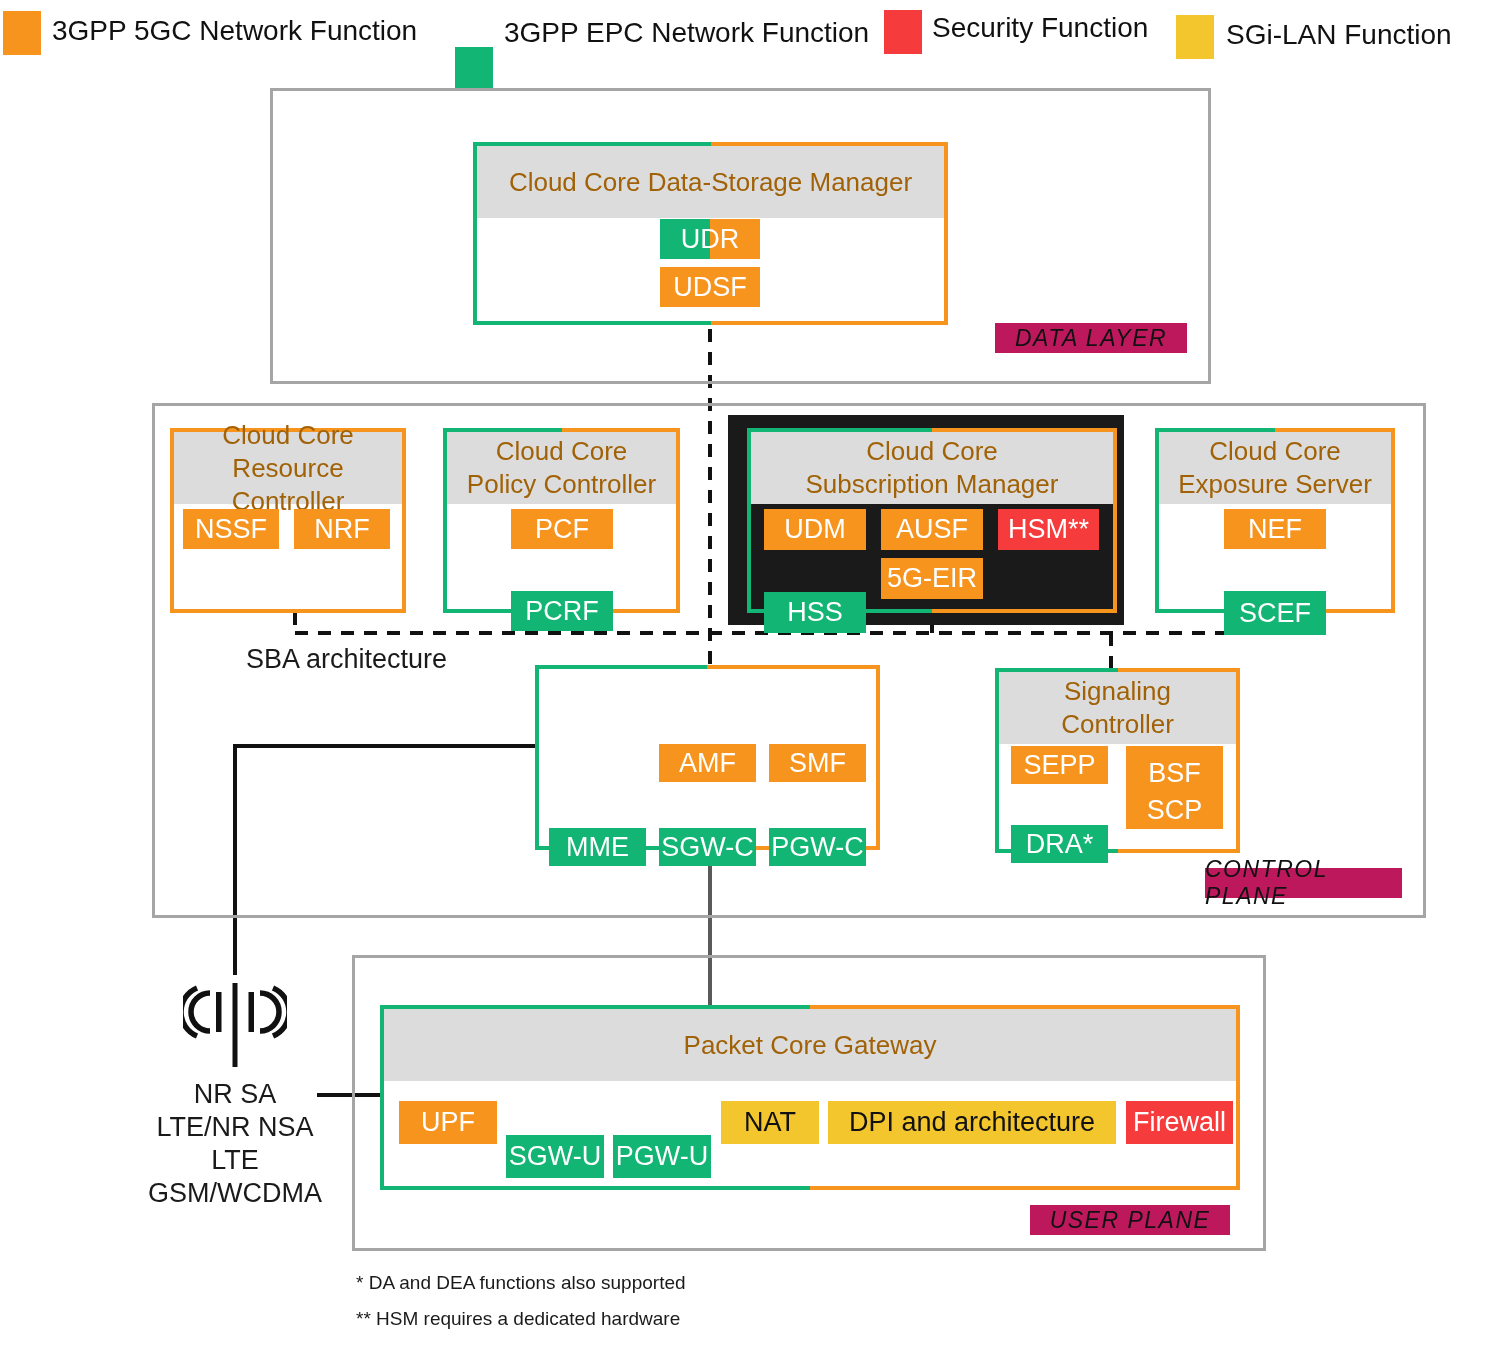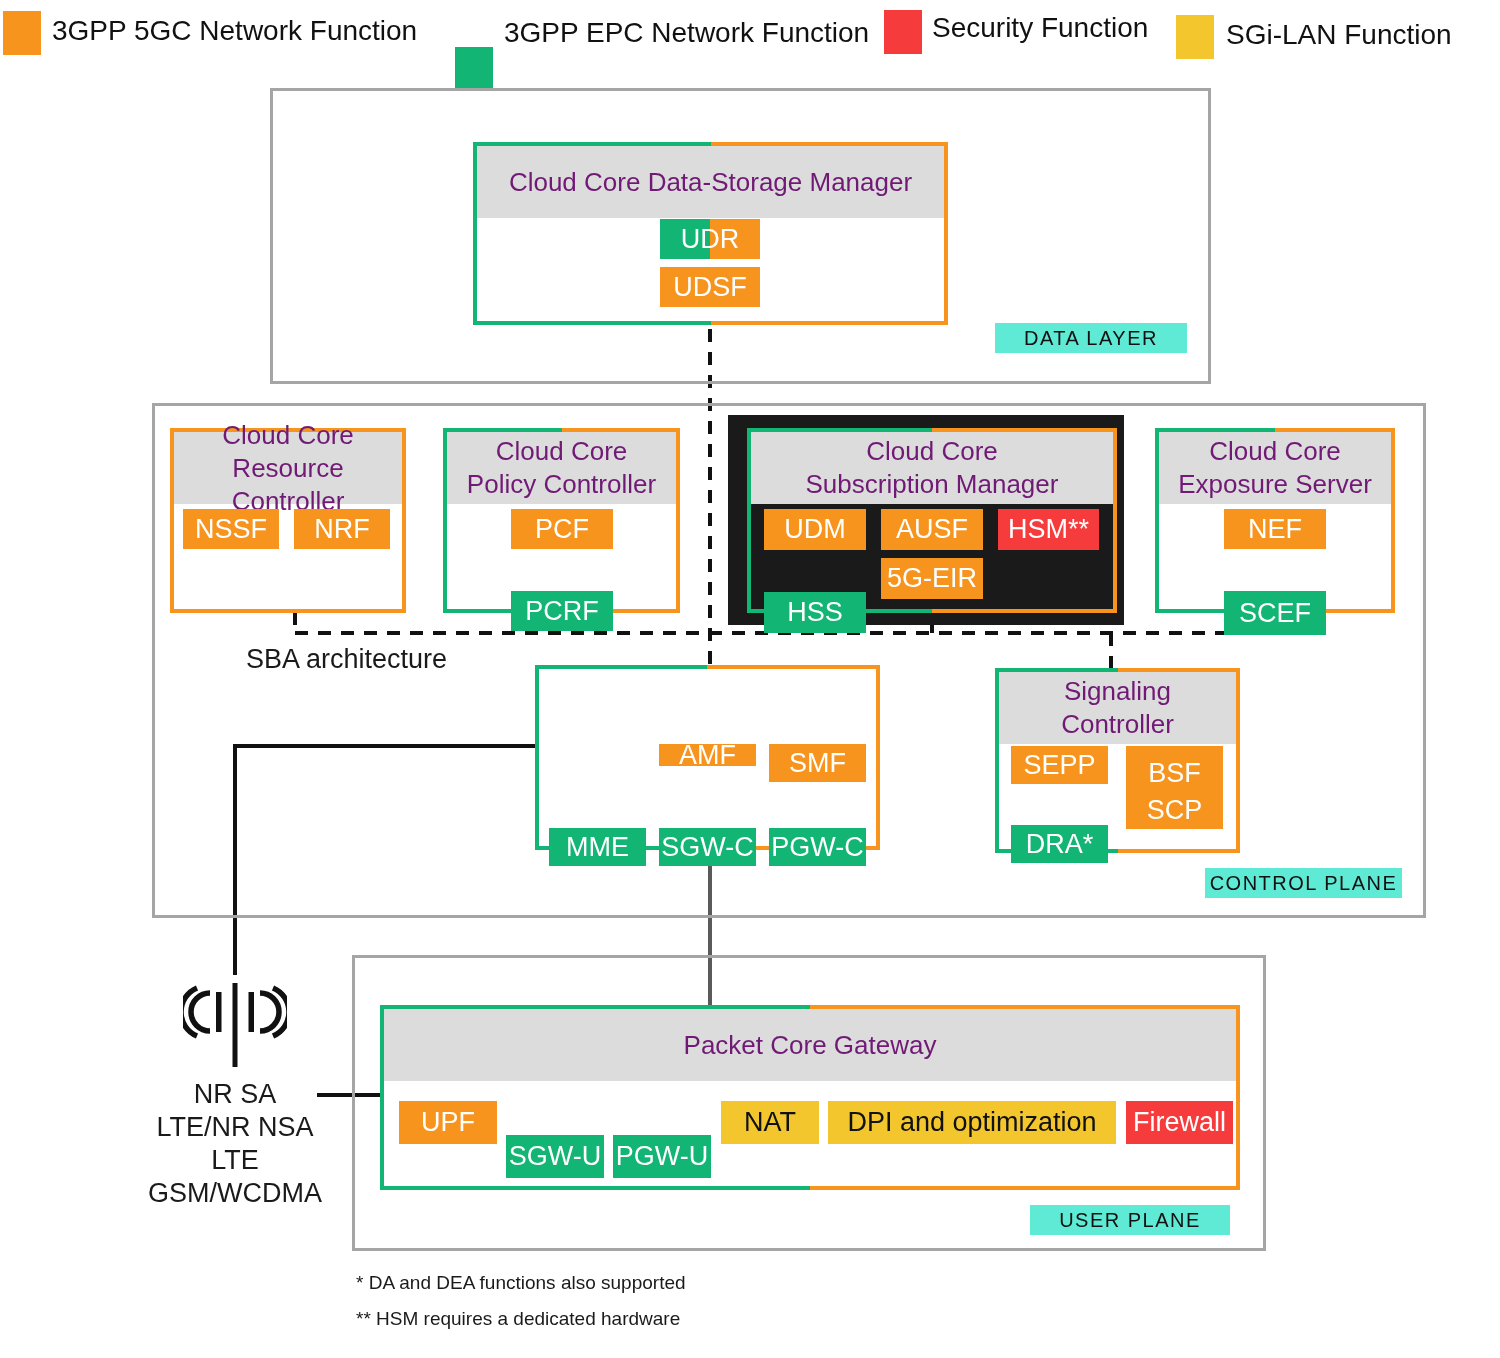--- a/index.html
+++ b/index.html
@@ -12,34 +12,34 @@
   .container{position:absolute;border:3px solid #a5a5a5;background:transparent;}
   
   .nfbox{position:absolute;padding:4px;box-sizing:border-box;}
   .bg-orange{background:#F7941E;}
   .bg-split{background:linear-gradient(90deg,#12B573 0 50%,#F7941E 50% 100%);}
   .nfinner{position:relative;width:100%;height:100%;background:#ffffff;}
   .nfinner.dark{background:#1a1a1a;}
   .nfhead{
     position:absolute;left:0;top:0;right:0;height:72px;background:#DCDCDC;
     display:flex;flex-direction:column;align-items:center;justify-content:center;
-    font-size:26px;line-height:33px;color:#701a75;text-align:center;
+    font-size:26px;line-height:33px;color:#a16207;text-align:center;
   }
   .badge{
     position:absolute;display:flex;align-items:center;justify-content:center;
     color:#ffffff;font-size:27px;white-space:nowrap;
   }
   .c-orange{background:#F7941E;}
   .c-green{background:#12B573;margin-top:34px;}
   .c-red{background:#F53B3B;}
   .c-yellow{background:#F3C62E;color:#111111;}
   .c-split{background:linear-gradient(90deg,#12B573 0 50%,#F7941E 50% 100%);}
   .layer-label{
-    position:absolute;background:#5eead4;color:#111;display:flex;align-items:center;
-    justify-content:center;font-size:20px;letter-spacing:1.5px;
+    position:absolute;background:#be185d;color:#111;display:flex;align-items:center;
+    justify-content:center;font-size:23px;letter-spacing:1.5px;font-style:italic;
   }
   .dash-v{position:absolute;width:4px;background:repeating-linear-gradient(180deg,#111 0 13px,transparent 13px 23px);}
   .dash-h{position:absolute;height:4px;background:repeating-linear-gradient(90deg,#111 0 13px,transparent 13px 23px);}
   .solid{position:absolute;background:#111111;}
   .solid-gray{position:absolute;background:#5a5a5a;}
   .blackframe{position:absolute;background:#1a1a1a;}
   .legend-swatch{position:absolute;width:38px;height:44px;}
   .legend-text{position:absolute;font-size:28px;color:#111;white-space:nowrap;}
   .note{position:absolute;font-size:19px;color:#1a1a1a;white-space:nowrap;}
   .radio-text{
@@ -140,21 +140,21 @@
         <span>Cloud Core</span>
         <span>Exposure Server</span>
       </div>
       <div class="badge c-orange" style="left:65px;top:77px;width:102px;height:40px;">NEF</div>
       <div class="badge c-green" style="left:65px;top:125px;width:102px;height:44px;">SCEF</div>
     </div>
   </div>
 
   <div class="nfbox bg-split" style="left:535px;top:665px;width:345px;height:185px;">
     <div class="nfinner">
-      <div class="badge c-orange" style="left:120px;top:75px;width:97px;height:22px;">AMF</div>
+      <div class="badge c-orange" style="left:120px;top:75px;width:97px;height:38px;">AMF</div>
       <div class="badge c-orange" style="left:230px;top:75px;width:97px;height:38px;">SMF</div>
       <div class="badge c-green" style="left:10px;top:125px;width:97px;height:38px;">MME</div>
       <div class="badge c-green" style="left:120px;top:125px;width:97px;height:38px;">SGW-C</div>
       <div class="badge c-green" style="left:230px;top:125px;width:97px;height:38px;">PGW-C</div>
     </div>
   </div>
 
   <div class="nfbox bg-split" style="left:995px;top:668px;width:245px;height:185px;">
     <div class="nfinner">
       <div class="nfhead">
@@ -171,21 +171,21 @@
   <div class="container" style="left:352px;top:955px;width:908px;height:290px;"></div>
   <div class="layer-label" style="left:1030px;top:1205px;width:200px;height:30px;">USER PLANE</div>
 
   <div class="nfbox bg-split" style="left:380px;top:1005px;width:860px;height:185px;">
     <div class="nfinner">
       <div class="nfhead">Packet Core Gateway</div>
       <div class="badge c-orange" style="left:15px;top:92px;width:98px;height:43px;">UPF</div>
       <div class="badge c-green" style="left:122px;top:92px;width:98px;height:43px;">SGW-U</div>
       <div class="badge c-green" style="left:229px;top:92px;width:98px;height:43px;">PGW-U</div>
       <div class="badge c-yellow" style="left:337px;top:92px;width:98px;height:43px;">NAT</div>
-      <div class="badge c-yellow" style="left:444px;top:92px;width:288px;height:43px;">DPI and optimization</div>
+      <div class="badge c-yellow" style="left:444px;top:92px;width:288px;height:43px;">DPI and architecture</div>
       <div class="badge c-red" style="left:742px;top:92px;width:107px;height:43px;">Firewall</div>
     </div>
   </div>
 
   <svg class="abs" style="left:183px;top:983px;" width="104" height="84" viewBox="0 0 104 84">
     <rect x="49.5" y="0" width="5" height="84" fill="#111"></rect>
     <rect x="33" y="9" width="5.5" height="40" fill="#111"></rect>
     <rect x="65.5" y="9" width="5.5" height="40" fill="#111"></rect>
     <path d="M27,10 A19,19 0 0,0 27,48" stroke="#111" stroke-width="5.5" fill="none"></path>
     <path d="M14,5 A26,26 0 0,0 14,53" stroke="#111" stroke-width="5.5" fill="none"></path>

